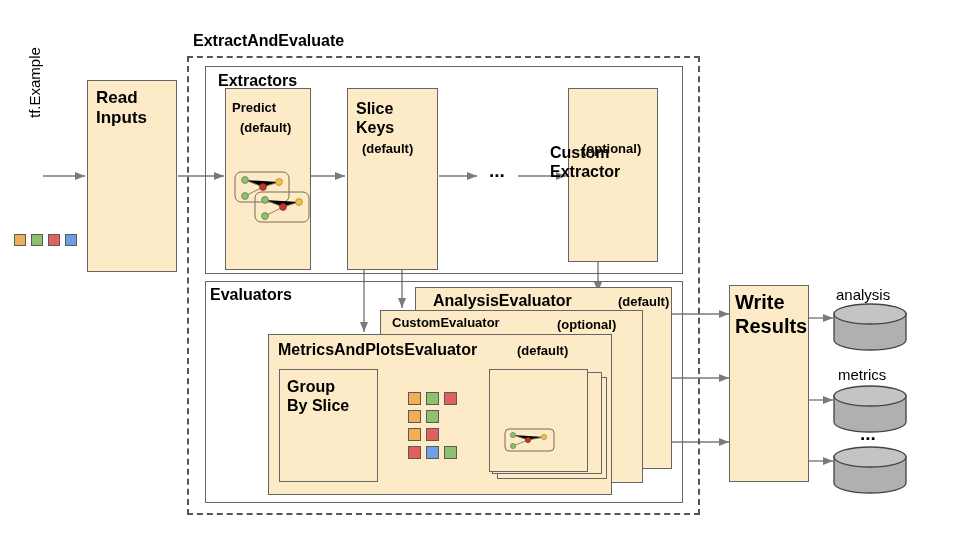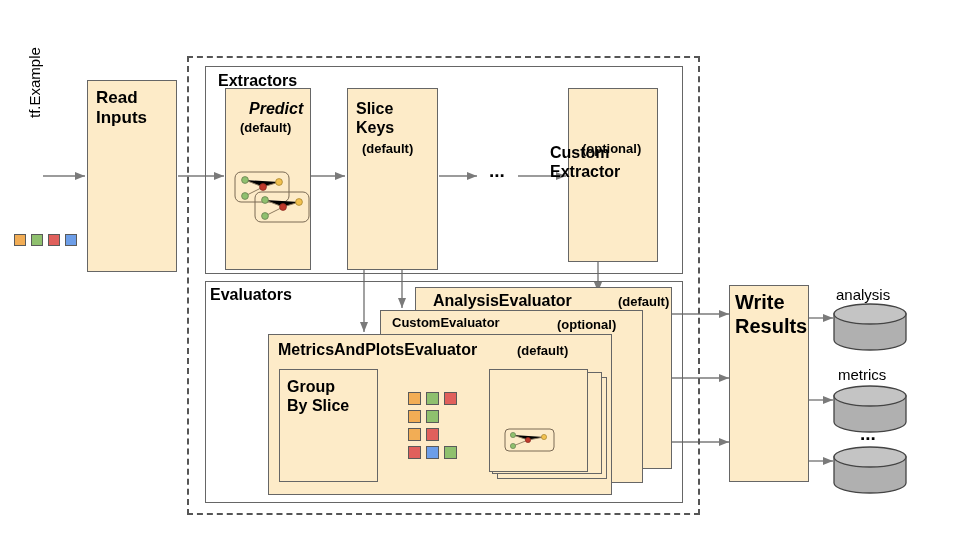--- a/index.html
+++ b/index.html
@@ -96,27 +96,28 @@
     <span class="sq" style="left:0px;  top:0; width:12px; height:12px; background:#f2ad55;"></span>
     <span class="sq" style="left:17px; top:0; width:12px; height:12px; background:#8fc06e;"></span>
     <span class="sq" style="left:34px; top:0; width:12px; height:12px; background:#e0605c;"></span>
     <span class="sq" style="left:51px; top:0; width:12px; height:12px; background:#6d9ee8;"></span>
   </div>
 
   <div class="box" style="left:87px; top:80px; width:90px; height:192px;"></div>
   <div class="lbl" style="left:96px; top:88px; width:76px; font-size:17px;">Read
 Inputs</div>
 
+  <div class="lbl" style="left:193px; top:32px; font-size:16px;">ExtractAndEvaluate</div>
   <div class="dashbox" style="left:187px; top:56px; width:513px; height:459px;"></div>
 
   <div class="plainbox" style="left:205px; top:66px; width:478px; height:208px;"></div>
   <div class="lbl" style="left:218px; top:72px; font-size:16px;">Extractors</div>
 
   <div class="box" style="left:225px; top:88px; width:86px; height:182px;"></div>
-  <div class="lbl" style="left:249px; top:100px; font-size:16px;font-style:italic;">Predict</div>
+  <div class="lbl" style="left:232px; top:100px; font-size:13px;">Predict</div>
   <div class="lbl sub" style="left:234px; top:120px; font-size:13px;">(default)</div>
   <svg width="86" height="62" style="left:231px; top:170px;">
     <rect x="4" y="2" width="54" height="30" rx="6" fill="none" stroke="#7a6a55" stroke-width="1"></rect>
     <rect x="24" y="22" width="54" height="30" rx="6" fill="none" stroke="#7a6a55" stroke-width="1"></rect>
     <g stroke="#8d7b60" stroke-width="1">
       <path d="M14,10 L32,17 L48,12"></path>
       <path d="M14,26 L32,17"></path>
       <path d="M34,30 L52,37 L68,32"></path>
       <path d="M34,46 L52,37"></path>
     </g>

